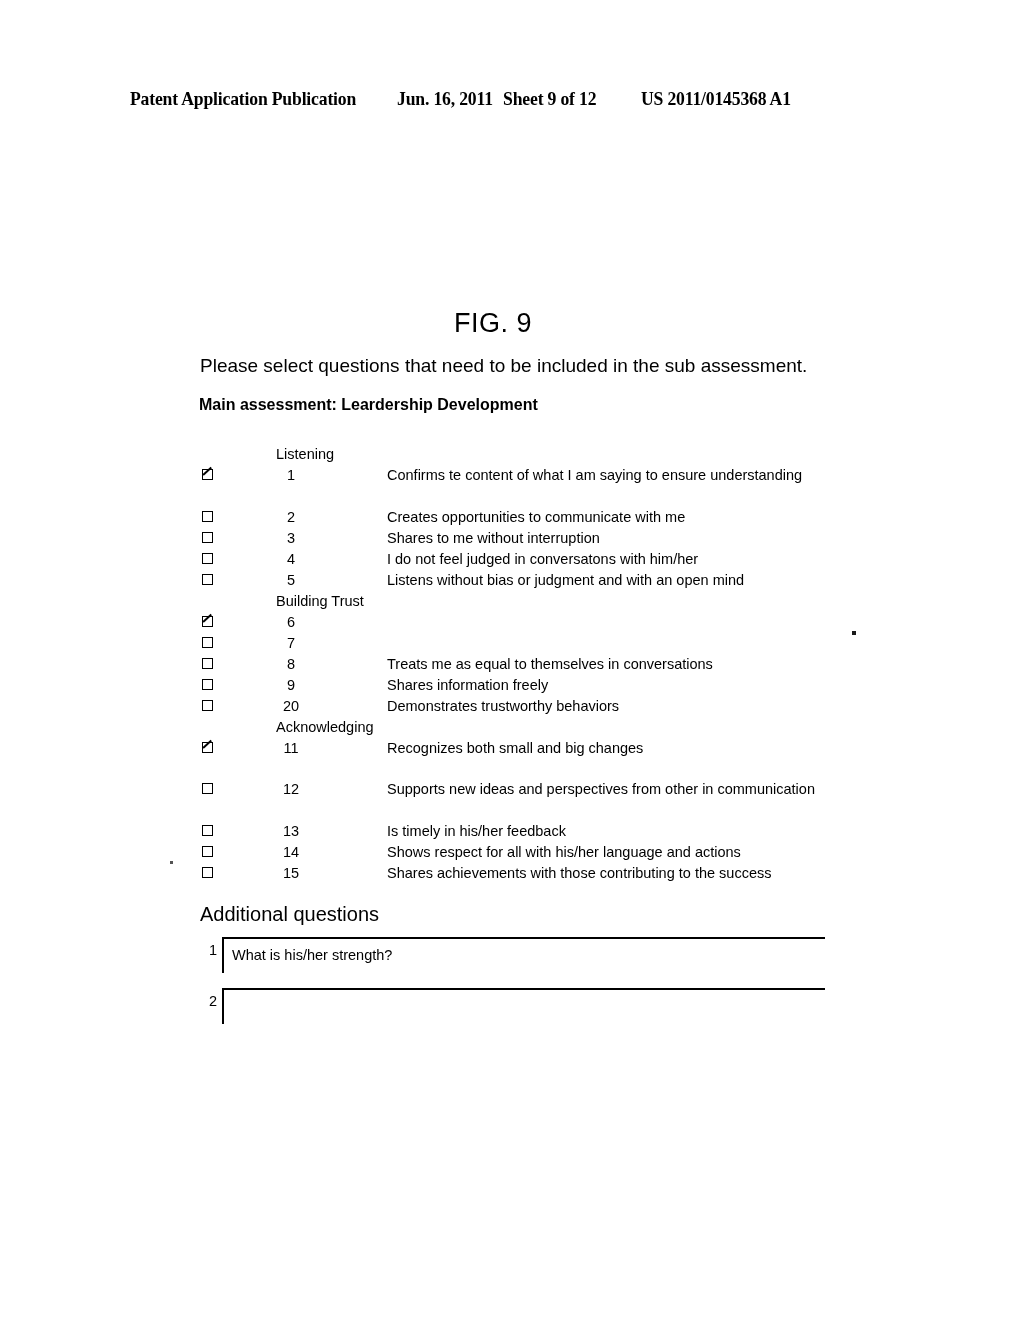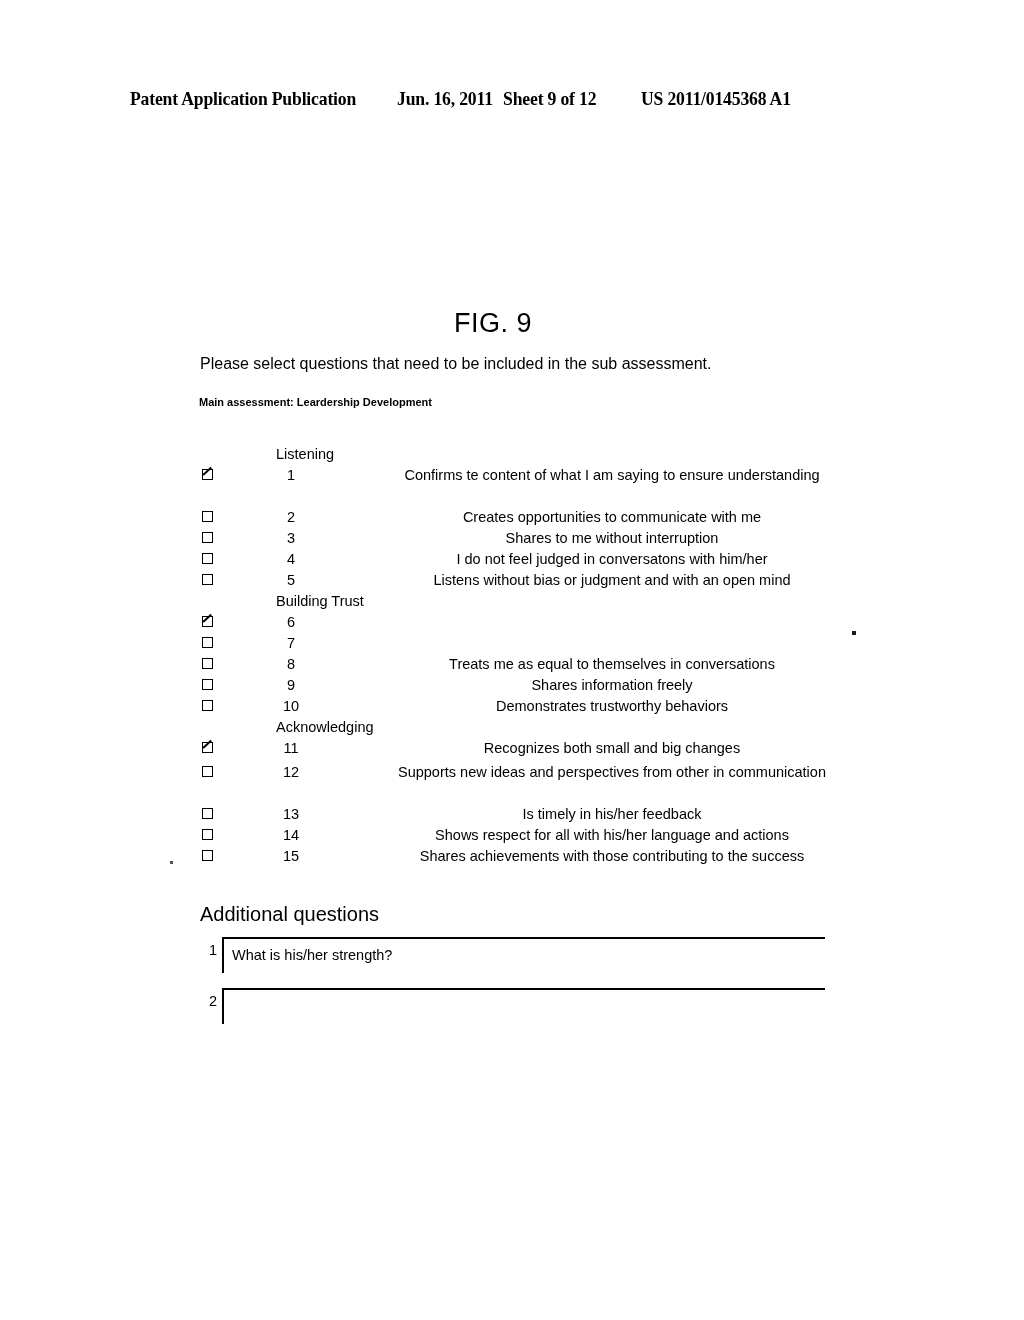--- a/index.html
+++ b/index.html
@@ -48,45 +48,45 @@
     font-size: 27px;
     letter-spacing: 0.5px;
   }
   .fig-label span { position: relative; left: -1px; }
 
   
   .intro-line {
     position: absolute;
     left: 200px;
     top: 355px;
-    font-size: 16px;
+    font-size: 19px;
     white-space: nowrap;
   }
   .assessment-title {
     position: absolute;
     left: 199px;
     top: 396px;
-    font-size: 11px;
+    font-size: 16px;
     font-weight: bold;
     white-space: nowrap;
   }
 
   
   .question-table {
     position: absolute;
     left: 0;
     top: 444px;
     width: 1024px;
   }
   .q-row {
     position: relative;
     height: 21px;
   }
   .q-row.tall { height: 42px; }
-  .q-row.gap-before { margin-top: 3px; }
+  .q-row.gap-before { margin-top: 20px; }
 
   .group-label {
     position: absolute;
     left: 276px;
     top: 0;
     font-size: 14.5px;
     line-height: 21px;
     white-space: nowrap;
   }
 
@@ -121,21 +121,20 @@
     font-size: 14.5px;
     line-height: 21px;
   }
   .q-text {
     position: absolute;
     left: 387px;
     top: 0;
     width: 450px;
     font-size: 14.5px;
     line-height: 21px;
-    text-align: center;
   }
 
   
   .additional-heading {
     position: absolute;
     left: 200px;
     top: 903px;
     font-size: 20px;
     white-space: nowrap;
   }
@@ -246,21 +245,21 @@
       <div class="q-num">8</div>
       <div class="q-text">Treats me as equal to themselves in conversations</div>
     </div>
     <div class="q-row">
       <div class="q-check"></div>
       <div class="q-num">9</div>
       <div class="q-text">Shares information freely</div>
     </div>
     <div class="q-row">
       <div class="q-check"></div>
-      <div class="q-num">10</div>
+      <div class="q-num">20</div>
       <div class="q-text">Demonstrates trustworthy behaviors</div>
     </div>
     <div class="q-row">
       <div class="group-label">Acknowledging</div>
     </div>
     <div class="q-row">
       <div class="q-check checked"></div>
       <div class="q-num">11</div>
       <div class="q-text">Recognizes both small and big changes</div>
     </div>

